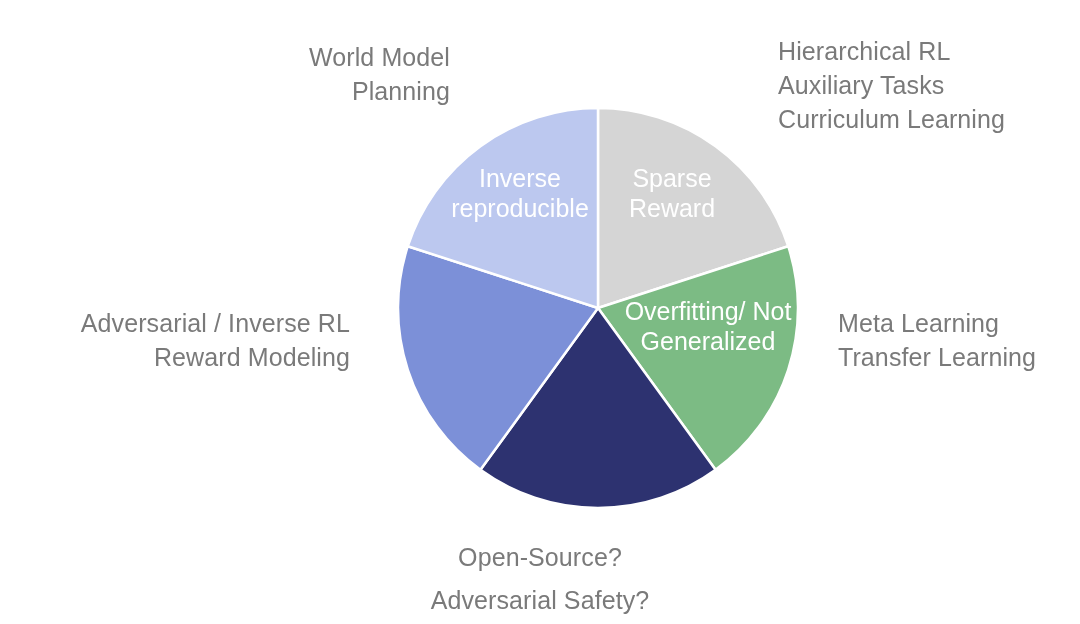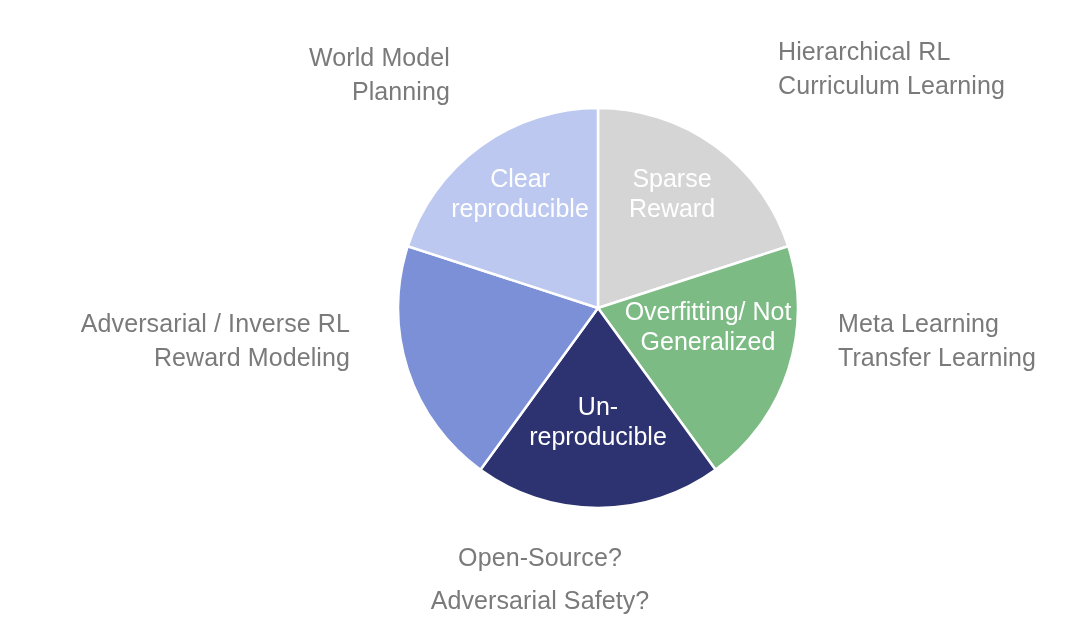--- a/index.html
+++ b/index.html
@@ -89,20 +89,21 @@
 
 <div id="canvas">
 
   <div class="annot" id="annot-top-left">
     <span class="line">World Model</span>
     <span class="line">Planning</span>
   </div>
 
   <div class="annot" id="annot-top-right">
     <span class="line">Hierarchical RL</span>
+    <span class="line">Auxiliary Tasks</span>
     <span class="line">Curriculum Learning</span>
   </div>
 
   <div class="annot" id="annot-left">
     <span class="line">Adversarial / Inverse RL</span>
     <span class="line">Reward Modeling</span>
   </div>
 
   <div class="annot" id="annot-bottom">
     <span class="line">Open-Source?</span>
@@ -129,24 +130,20 @@
   <div class="slice-label" style="left:572px; top:155px; width:200px;">
     <span class="line">Sparse</span>
     <span class="line">Reward</span>
   </div>
 
   <div class="slice-label" style="left:588px; top:288px; width:240px;">
     <span class="line">Overfitting/ Not</span>
     <span class="line">Generalized</span>
   </div>
 
-  <div class="slice-label" style="left:498px; top:383px; width:200px;">
-    <span class="line">Un-</span>
-    <span class="line">reproducible</span>
-  </div>
 
 
   <div class="slice-label" style="left:420px; top:155px; width:200px;">
-    <span class="line">Clear</span>
+    <span class="line">Inverse</span>
     <span class="line">reproducible</span>
   </div>
 
 </div>
 
 </body></html>

